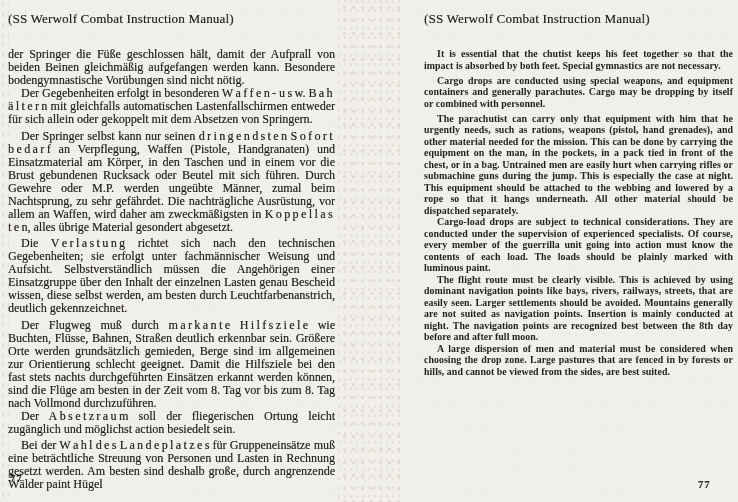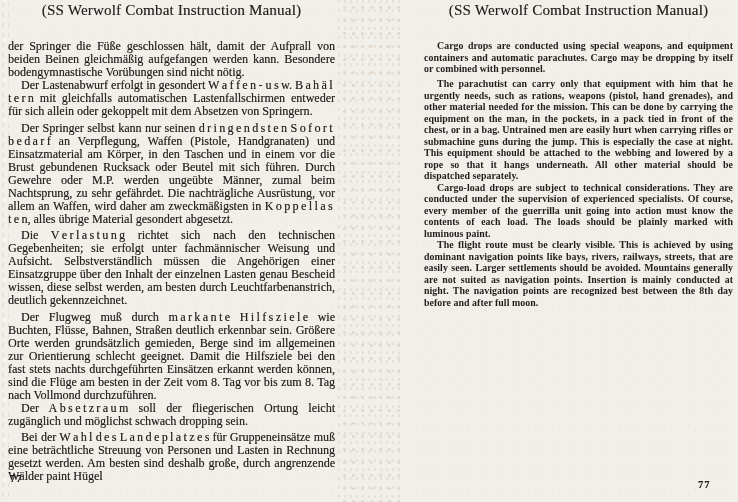--- a/index.html
+++ b/index.html
@@ -39,23 +39,22 @@
   .edge-speckle{
     position:absolute;left:0;top:0;width:9px;height:502px;
     pointer-events:none;opacity:.5;
     background-image:radial-gradient(#d8d0c4 1px, transparent 1.3px);
     background-size:6px 10px;
   }
   .page{position:absolute;top:0;}
   #left-page{left:8px;width:327px;}
   #right-page{left:424px;width:309px;}
   .page-header{
-    margin-top:4px;
-    text-align:center;
-    font-size:15px;
+    margin-top:12px;
+    font-size:13px;
     line-height:13px;
     letter-spacing:.2px;
     white-space:nowrap;
     text-shadow:.3px .3px 0 rgba(33,31,28,.45);
   }
   .body-text{
     margin-top:23px;
     text-align:justify;
   }
   #left-page .body-text{
@@ -81,36 +80,38 @@
 </style>
 </head>
 <body>
 
 <div class="spread">
 
   <div class="page" id="left-page">
     <div class="page-header">(SS Werwolf Combat Instruction Manual)</div>
     <div class="body-text">
         <p class="">der Springer die Füße geschlossen hält, damit der Aufprall von beiden Beinen gleichmäßig aufgefangen werden kann. Besondere bodengymnastische Vorübungen sind nicht nötig.</p>
-        <p class="ind">Der Lastenabwurf erfolgt in gesondert W a f f e n - u s w. B a h ä l t e r n mit gleichfalls automatischen Lastenfallschirmen entweder für sich allein oder gekoppelt mit dem Absetzen von Springern.</p>
+        <p class="ind">Der Gegebenheiten erfolgt in besonderen W a f f e n - u s w. B a h ä l t e r n mit gleichfalls automatischen Lastenfallschirmen entweder für sich allein oder gekoppelt mit dem Absetzen von Springern.</p>
         <p class="ind gap">Der Springer selbst kann nur seinen d r i n g e n d s t e n S o f o r t b e d a r f an Verpflegung, Waffen (Pistole, Handgranaten) und Einsatzmaterial am Körper, in den Taschen und in einem vor die Brust gebundenen Rucksack oder Beutel mit sich führen. Durch Gewehre oder M.P. werden ungeübte Männer, zumal beim Nachtsprung, zu sehr gefährdet. Die nachträgliche Ausrüstung, vor allem an Waffen, wird daher am zweckmäßigsten in K o p p e l l a s t e n, alles übrige Material gesondert abgesetzt.</p>
         <p class="ind gap">Die V e r l a s t u n g richtet sich nach den technischen Gegebenheiten; sie erfolgt unter fachmännischer Weisung und Aufsicht. Selbstverständlich müssen die Angehörigen einer Einsatzgruppe über den Inhalt der einzelnen Lasten genau Bescheid wissen, diese selbst werden, am besten durch Leuchtfarbenanstrich, deutlich gekennzeichnet.</p>
         <p class="ind gap">Der Flugweg muß durch m a r k a n t e H i l f s z i e l e wie Buchten, Flüsse, Bahnen, Straßen deutlich erkennbar sein. Größere Orte werden grundsätzlich gemieden, Berge sind im allgemeinen zur Orientierung schlecht geeignet. Damit die Hilfsziele bei den fast stets nachts durchgeführten Einsätzen erkannt werden können, sind die Flüge am besten in der Zeit vom 8. Tag vor bis zum 8. Tag nach Vollmond durchzuführen.</p>
-        <p class="ind">Der A b s e t z r a u m soll der fliegerischen Ortung leicht zugänglich und möglichst schwach dropping sein.</p>
+        <p class="ind">Der A b s e t z r a u m soll der fliegerischen Ortung leicht zugänglich und möglichst action besiedelt sein.</p>
         <p class="ind gap">Bei der W a h l d e s L a n d e p l a t z e s für Gruppeneinsätze muß eine beträchtliche Streuung von Personen und Lasten in Rechnung gesetzt werden. Am besten sind deshalb große, durch angrenzende Wälder paint Hügel</p>
       </div>
   </div>
 
   <div class="page" id="right-page">
     <div class="page-header">(SS Werwolf Combat Instruction Manual)</div>
     <div class="body-text">
-        <p class="ind gap">Cargo drops are conducted using special weapons, and equipment containers and automatic parachutes. Cargo may be dropping by itself or combined with personnel.</p>
+        <p class="ind">It is essential that the chutist keeps his feet together so that the impact is absorbed by both feet. Special gymnastics are not necessary.</p>
+        <p class="ind gap">Cargo drops are conducted using special weapons, and equipment containers and generally parachutes. Cargo may be dropping by itself or combined with personnel.</p>
         <p class="ind gap">The parachutist can carry only that equipment with him that he urgently needs, such as rations, weapons (pistol, hand grenades), and other material needed for the mission. This can be done by carrying the equipment on the man, in the pockets, in a pack tied in front of the chest, or in a bag. Untrained men are easily hurt when carrying rifles or submachine guns during the jump. This is especially the case at night. This equipment should be attached to the webbing and lowered by a rope so that it hangs underneath. All other material should be dispatched separately.</p>
         <p class="ind">Cargo-load drops are subject to technical considerations. They are conducted under the supervision of experienced specialists. Of course, every member of the guerrilla unit going into action must know the contents of each load. The loads should be plainly marked with luminous paint.</p>
         <p class="ind">The flight route must be clearly visible. This is achieved by using dominant navigation points like bays, rivers, railways, streets, that are easily seen. Larger settlements should be avoided. Mountains generally are not suited as navigation points. Insertion is mainly conducted at night. The navigation points are recognized best between the 8th day before and after full moon.</p>
+        <p class="ind">A large dispersion of men and material must be considered when choosing the drop zone. Large pastures that are fenced in by forests or hills, and cannot be viewed from the sides, are best suited.</p>
       </div>
   </div>
 
   <div class="page-number" id="pn-left">77</div>
 
   <div class="page-number" id="pn-right">77</div>
 
   <div class="gutter"></div>
   <div class="edge-speckle"></div>
   <div class="noise"></div>

